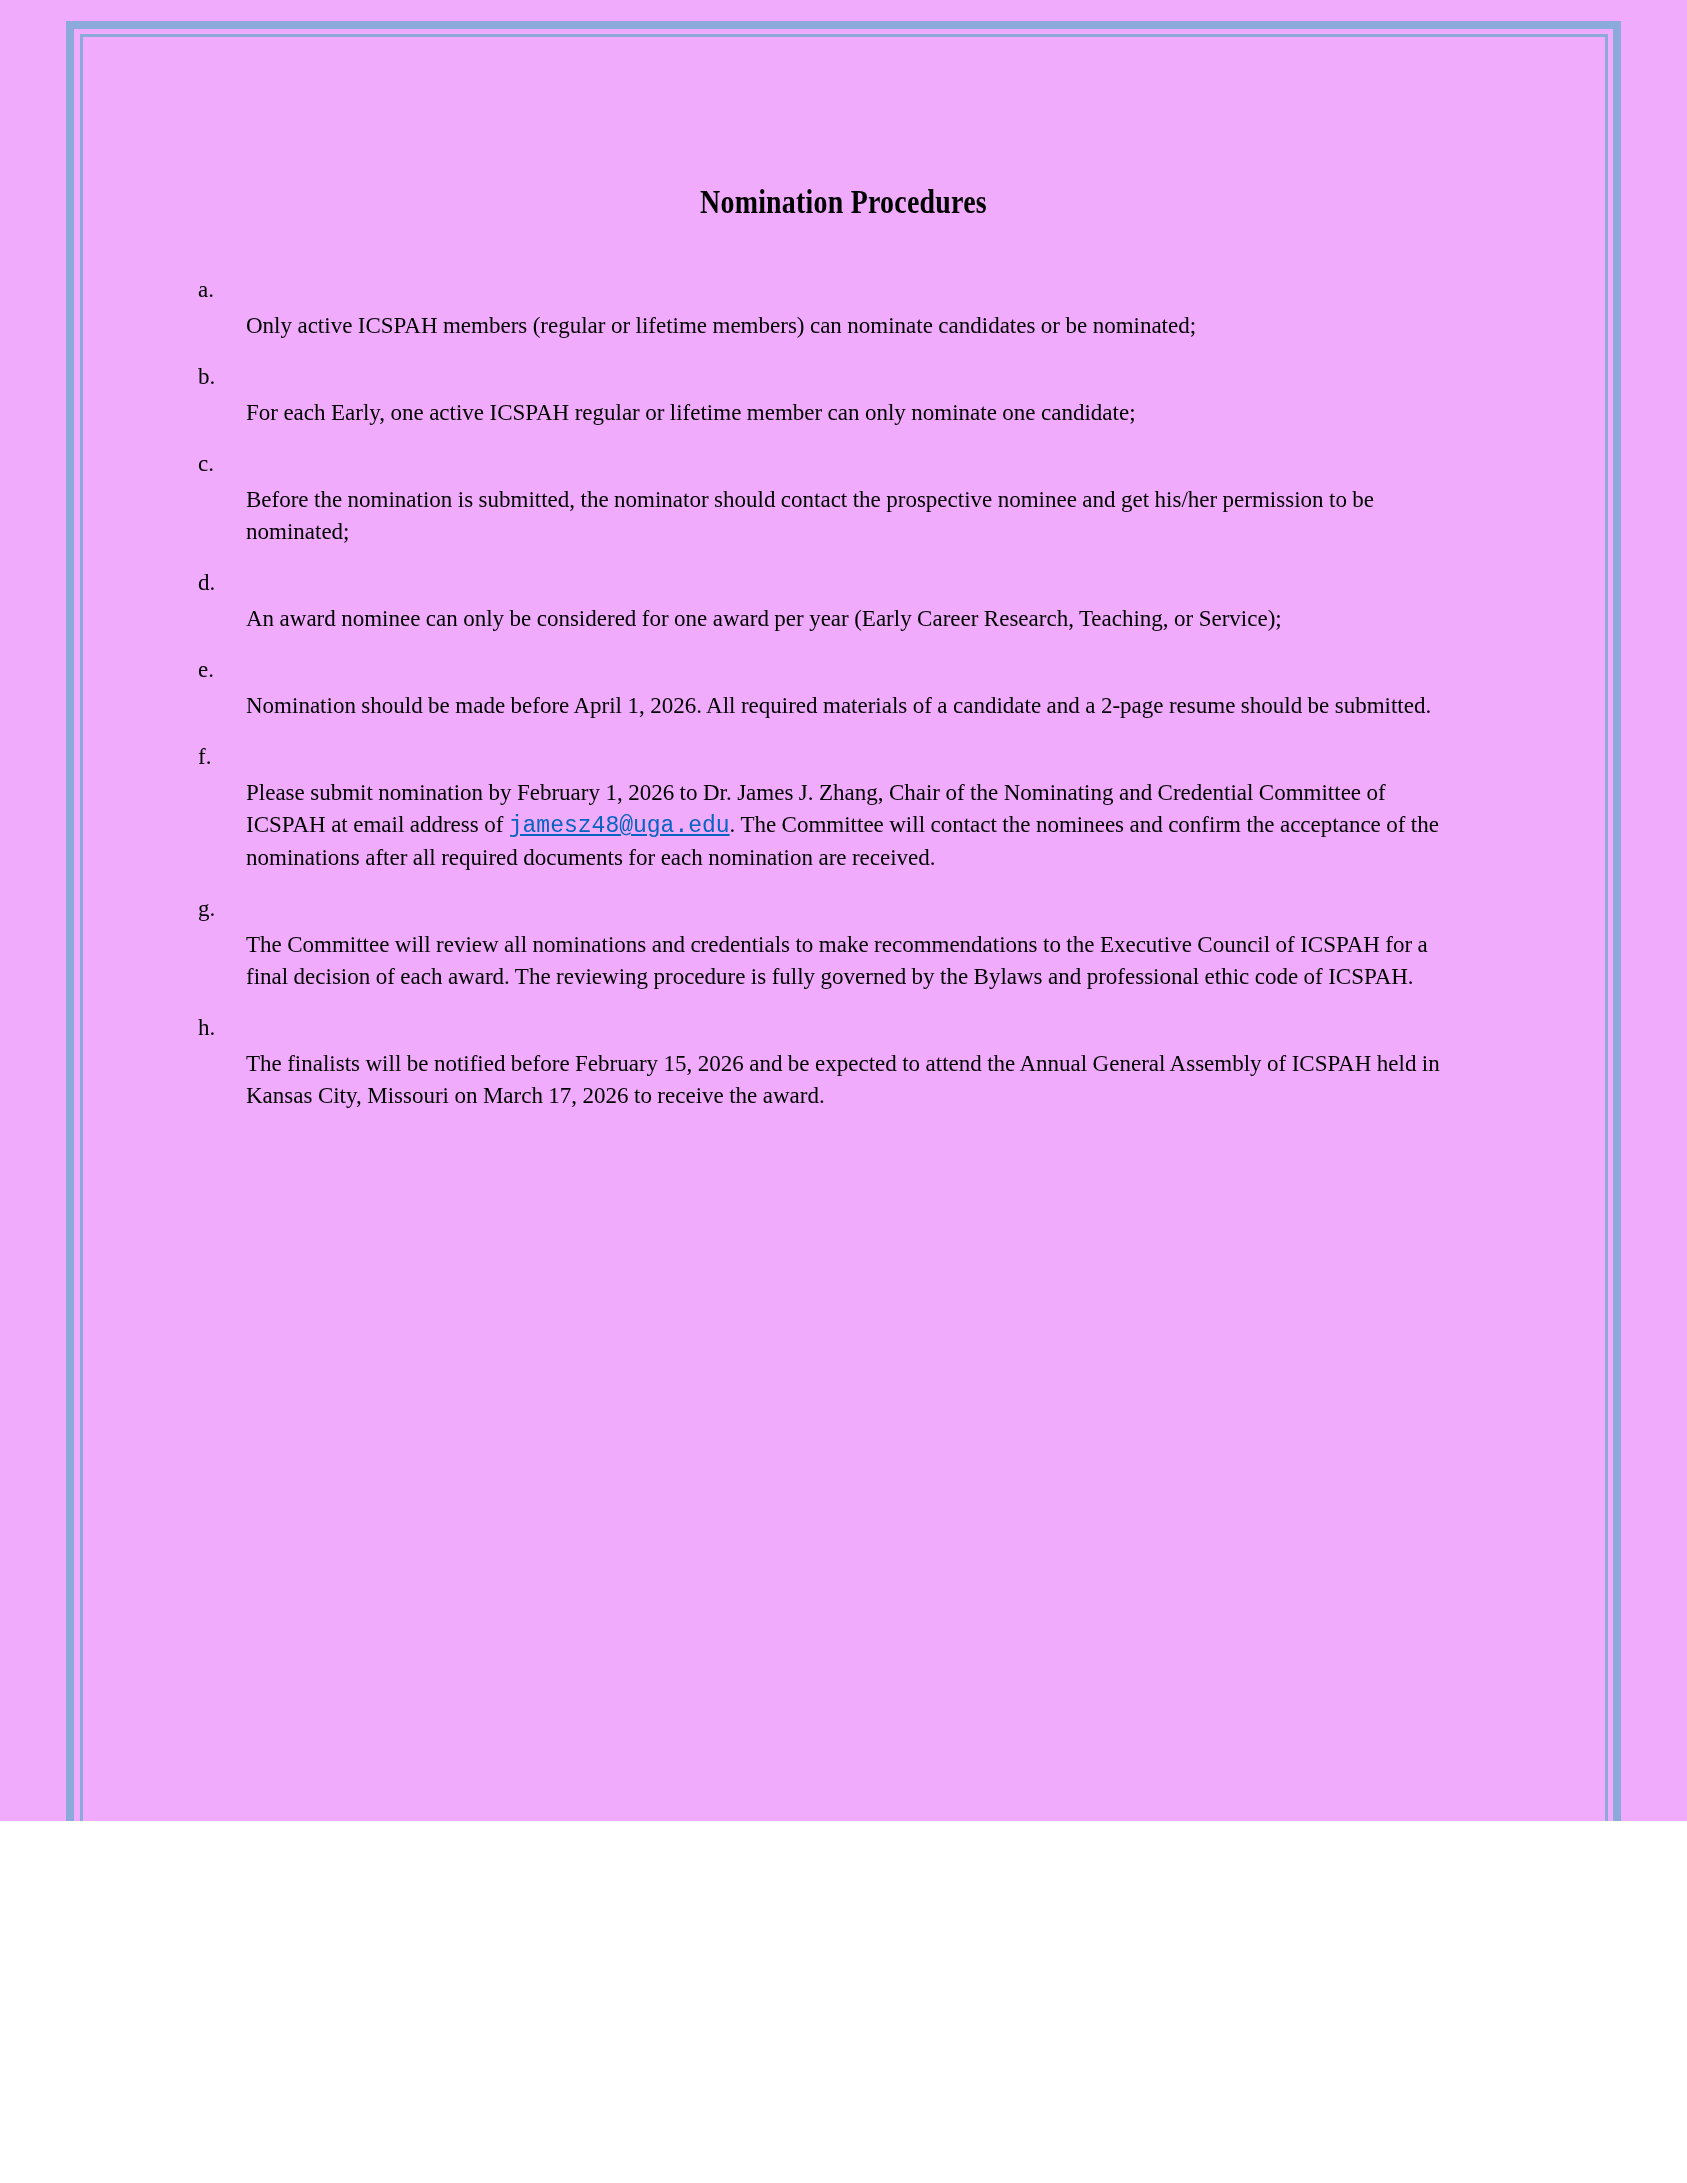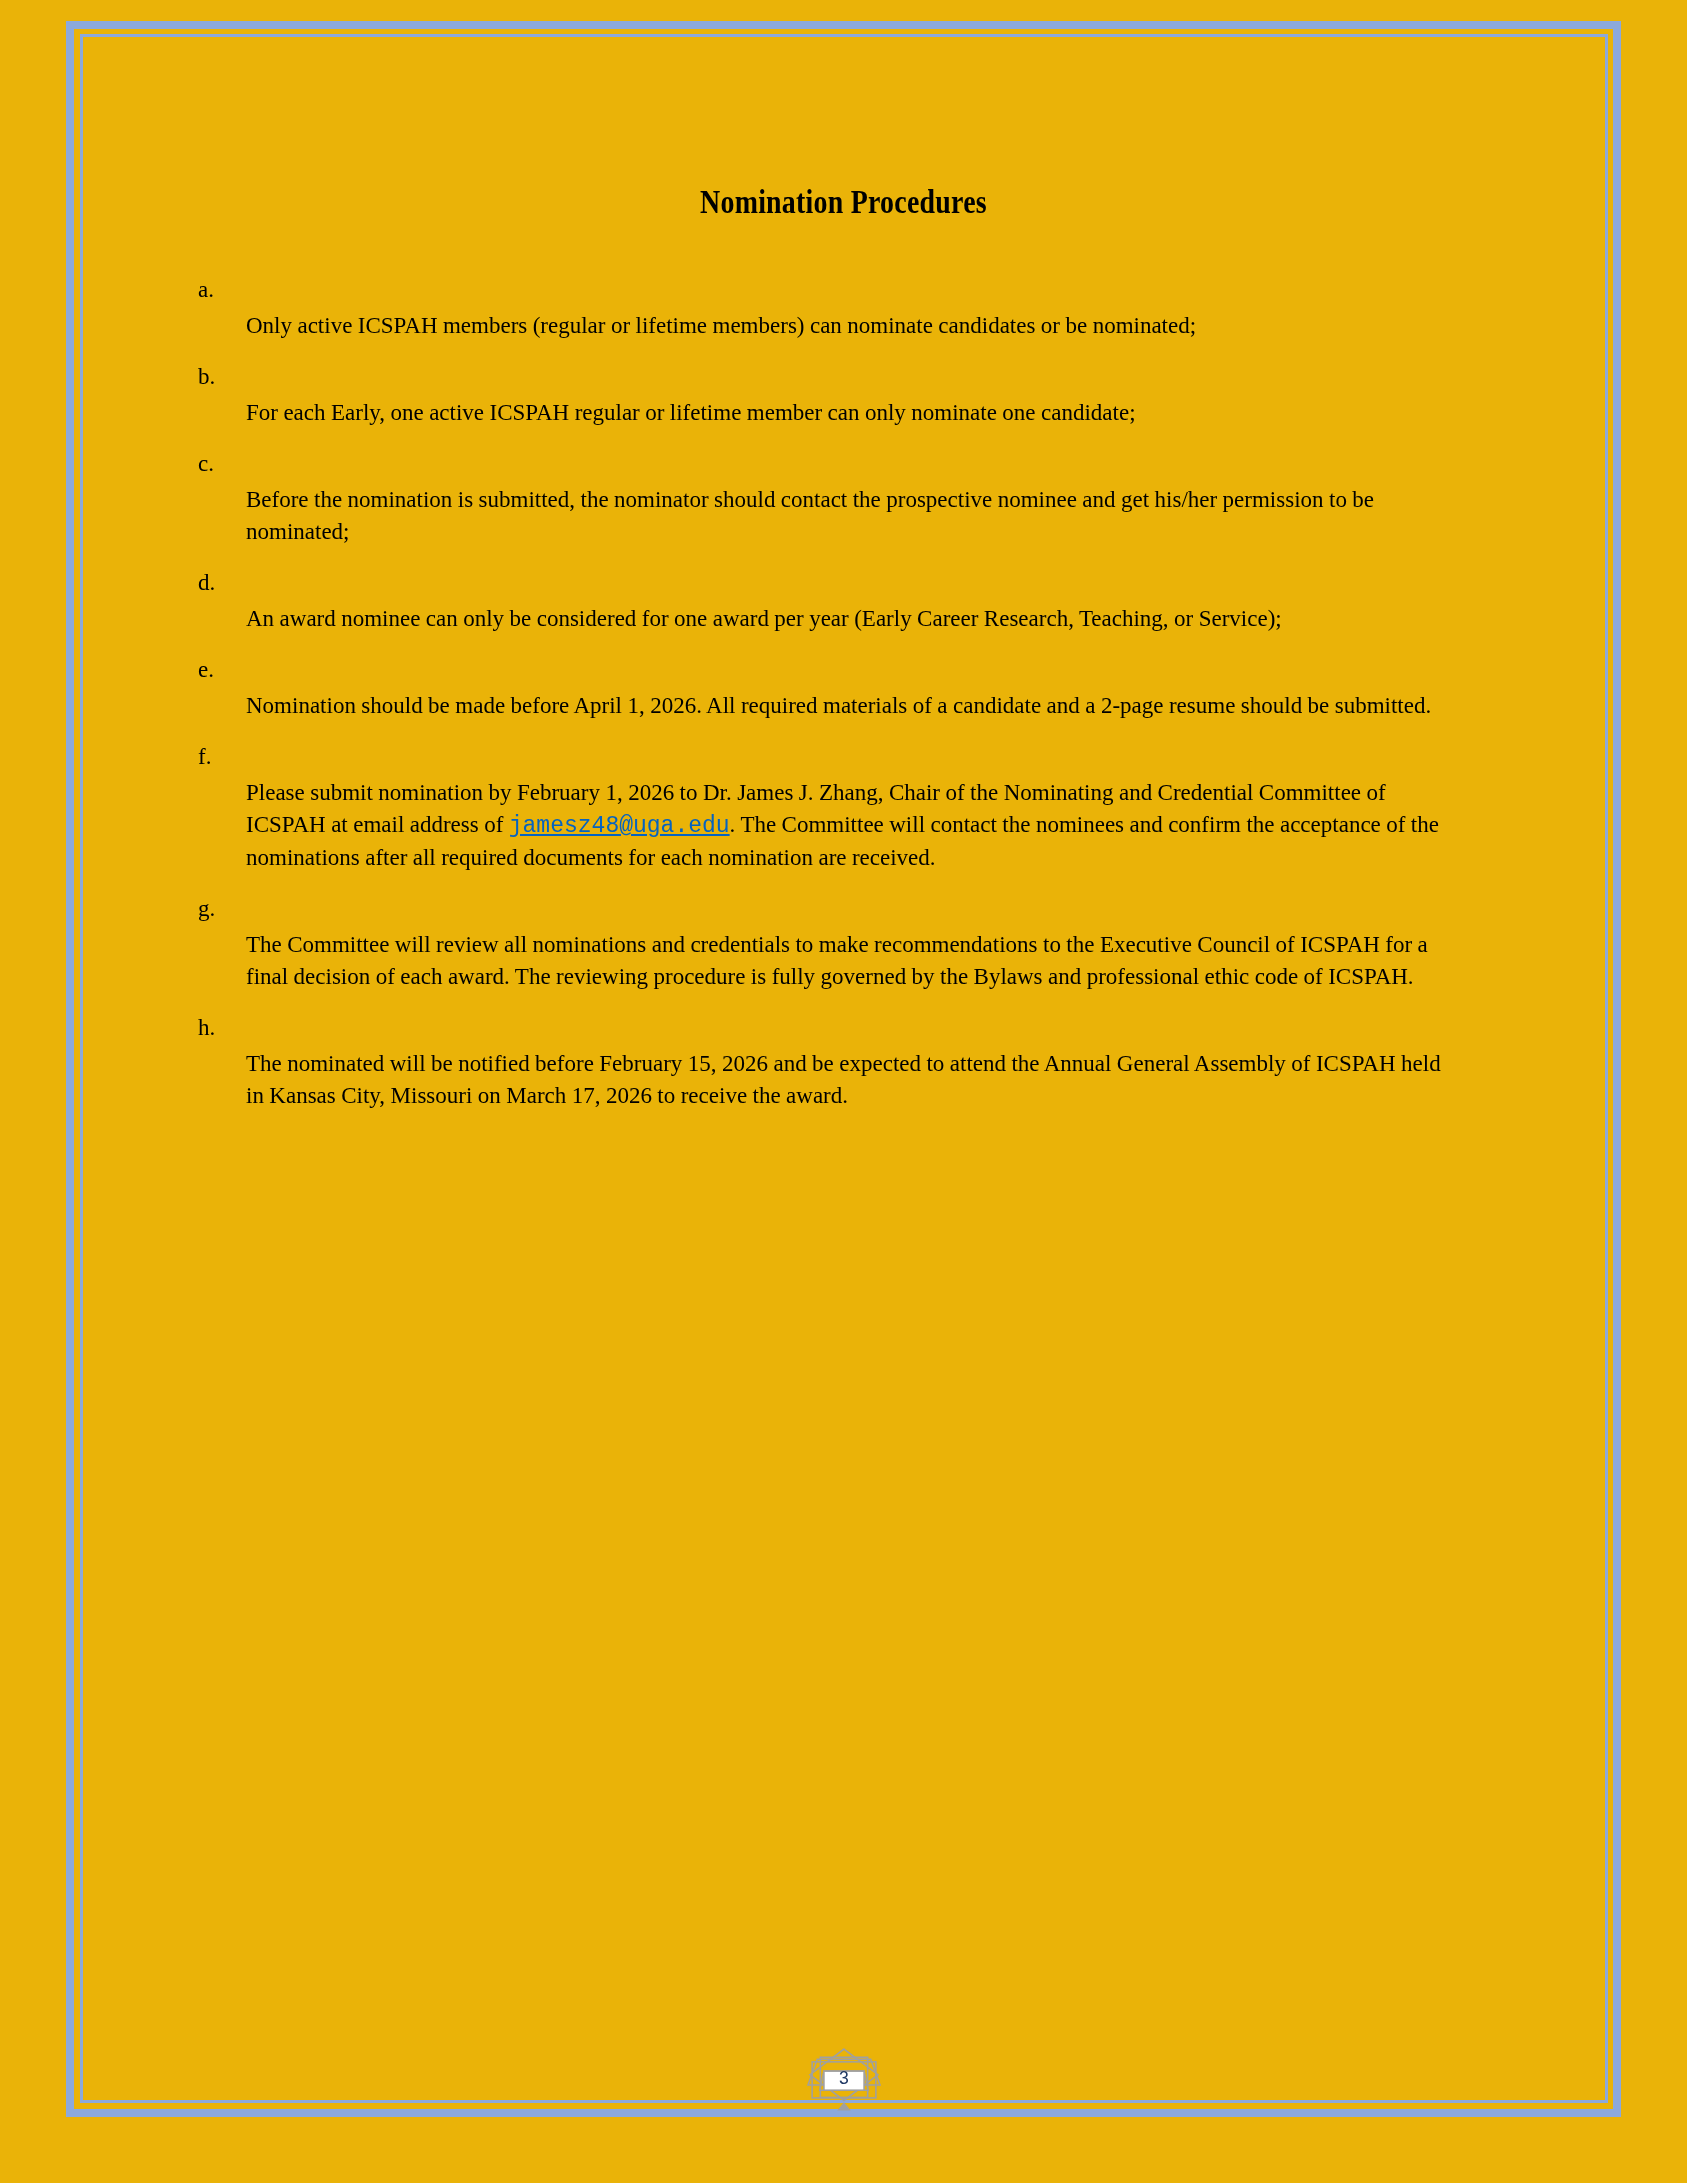--- a/index.html
+++ b/index.html
@@ -11,23 +11,23 @@
     width: 1687px;
     height: 2183px;
     font-family: "Liberation Serif", "DejaVu Serif", serif;
     -webkit-font-smoothing: antialiased;
   }
 
   
   #page {
     position: relative;
     width: 1687px;
-    height: 2183px;
+    height: 1821px;
     overflow: hidden;
-    background: #eab308;
+    background: #f0abfc;
   }
 
   
   .frame-outer {
     position: absolute;
     left: 66px;
     top: 20.7px;
     width: 1555px;
     height: 2096px;
     border: 8.8px solid #8CA9DC;
@@ -174,21 +174,21 @@
         <div class="proc-item">
           <div class="marker">f.</div>
           <div class="body-text"><span>Please submit nomination by </span><b>February 1, 2026</b><span> to </span><b>Dr. James J. Zhang</b><span>, Chair of the Nominating and Credential Committee of ICSPAH at email address of </span><a class="maillink" href="#">jamesz48@uga.edu</a><span>. The Committee will contact the nominees and confirm the acceptance of the nominations after all required documents for each nomination are received.</span></div>
         </div>
         <div class="proc-item">
           <div class="marker">g.</div>
           <div class="body-text">The Committee will review all nominations and credentials to make recommendations to the Executive Council of ICSPAH for a final decision of each award. The reviewing procedure is fully governed by the Bylaws and professional ethic code of ICSPAH.</div>
         </div>
         <div class="proc-item">
           <div class="marker">h.</div>
-          <div class="body-text"><span>The nominated will be notified before </span><b>February 15, 2026</b><span> and be expected to attend the Annual General Assembly of ICSPAH held in Kansas City, Missouri on March 17, 2026 to receive the award.</span></div>
+          <div class="body-text"><span>The finalists will be notified before </span><b>February 15, 2026</b><span> and be expected to attend the Annual General Assembly of ICSPAH held in Kansas City, Missouri on March 17, 2026 to receive the award.</span></div>
         </div>
       </div>
 
   </div>
 
   <div class="page-number-wrap">
     <svg width="82" height="72" viewBox="0 0 158 140">
       <g fill="none" stroke="#A0A0A0" stroke-width="3">
         <rect x="33" y="18" width="92" height="78"></rect>
         <rect x="17" y="27" width="124" height="70"></rect>

